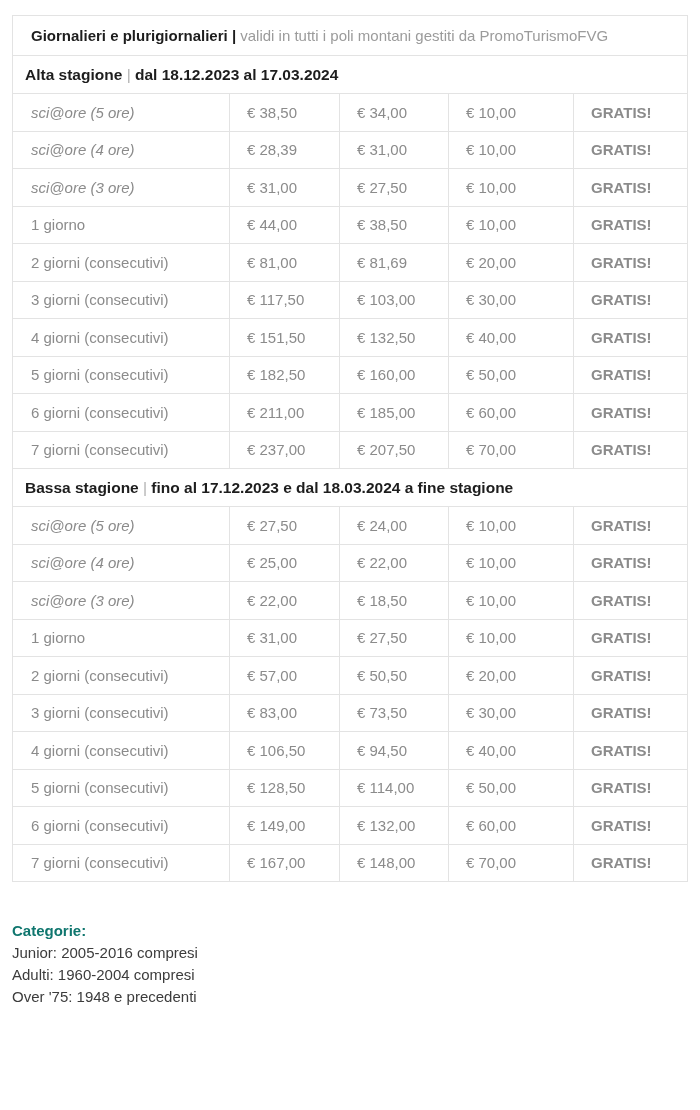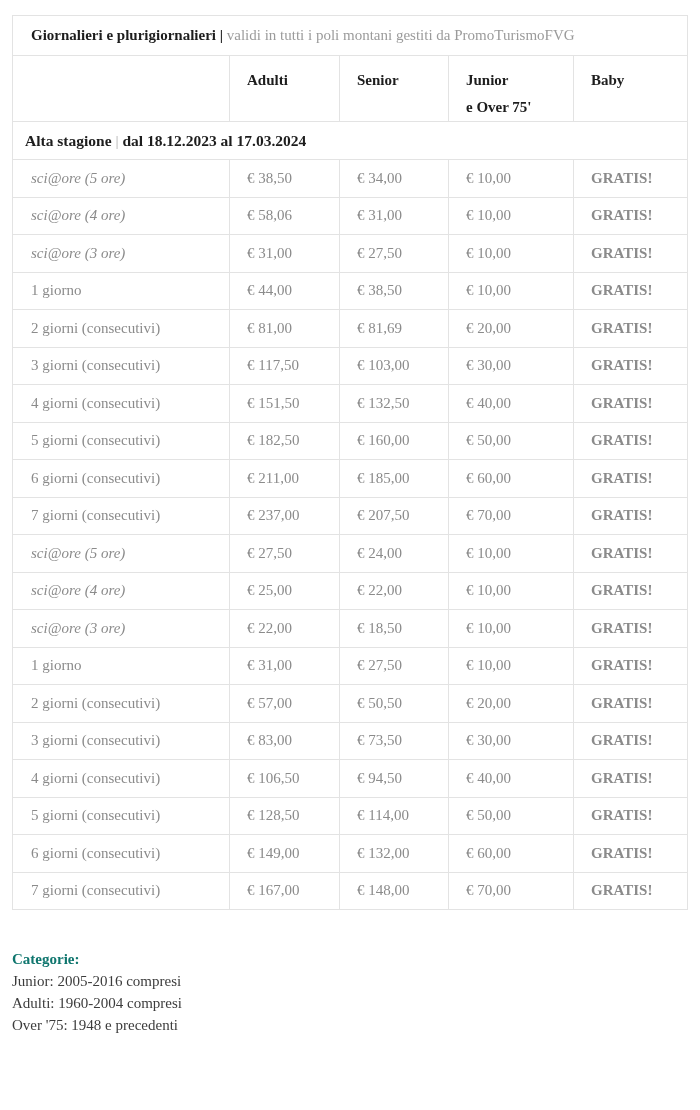--- a/index.html
+++ b/index.html
@@ -7,21 +7,20 @@
     width: 700px;
     background: #ffffff;
     font-family: "Liberation Sans", "DejaVu Sans", sans-serif;
   }
   .page {
     position: relative;
     width: 700px;
     height: 1075px;
     background: #ffffff;
     overflow: hidden;
-    font-family: Liberation Serif, serif;
   }
   table.pricing {
     border-collapse: collapse;
     table-layout: fixed;
     width: 675px;
     margin: 15px 0 0 12px;
   }
   table.pricing td {
     border: 1px solid #e3e3e3;
     vertical-align: middle;
@@ -93,46 +92,38 @@
       <col style="width:125px">
       <col style="width:114px">
     </colgroup>
     <tbody>
       <tr class="title-row">
         <td colspan="5">
           <span class="title-bold">Giornalieri e plurigiornalieri |</span>
           <span class="title-rest">validi in tutti i poli montani gestiti da PromoTurismoFVG</span>
         </td>
       </tr>
-      <tr class="header-row">
-        <td></td>
-        <td>Adulti</td>
-        <td>Senior</td>
-        <td>Junior
-e Over 75'</td>
-        <td>Baby</td>
-      </tr>
 
   <tr class="section-row">
     <td colspan="5">
       <span>Alta stagione</span><span class="sec-sep"> | </span><span>dal 18.12.2023 al 17.03.2024</span>
     </td>
   </tr>
 
   <tr class="data-row">
     <td class="label-cell italic">sci@ore (5 ore)</td>
     <td class="price-cell">€ 38,50</td>
     <td class="price-cell">€ 34,00</td>
     <td class="price-cell">€ 10,00</td>
     <td class="gratis-cell">GRATIS!</td>
   </tr>
 
   <tr class="data-row">
     <td class="label-cell italic">sci@ore (4 ore)</td>
-    <td class="price-cell">€ 58,06</td>
+    <td class="price-cell">€ 28,39</td>
     <td class="price-cell">€ 31,00</td>
     <td class="price-cell">€ 10,00</td>
     <td class="gratis-cell">GRATIS!</td>
   </tr>
 
   <tr class="data-row">
     <td class="label-cell italic">sci@ore (3 ore)</td>
     <td class="price-cell">€ 31,00</td>
     <td class="price-cell">€ 27,50</td>
     <td class="price-cell">€ 10,00</td>
@@ -188,20 +179,25 @@
   </tr>
 
   <tr class="data-row">
     <td class="label-cell">7 giorni (consecutivi)</td>
     <td class="price-cell">€ 237,00</td>
     <td class="price-cell">€ 207,50</td>
     <td class="price-cell">€ 70,00</td>
     <td class="gratis-cell">GRATIS!</td>
   </tr>
 
+  <tr class="section-row">
+    <td colspan="5">
+      <span>Bassa stagione</span><span class="sec-sep"> | </span><span>fino al 17.12.2023 e dal 18.03.2024 a fine stagione</span>
+    </td>
+  </tr>
 
   <tr class="data-row">
     <td class="label-cell italic">sci@ore (5 ore)</td>
     <td class="price-cell">€ 27,50</td>
     <td class="price-cell">€ 24,00</td>
     <td class="price-cell">€ 10,00</td>
     <td class="gratis-cell">GRATIS!</td>
   </tr>
 
   <tr class="data-row">

